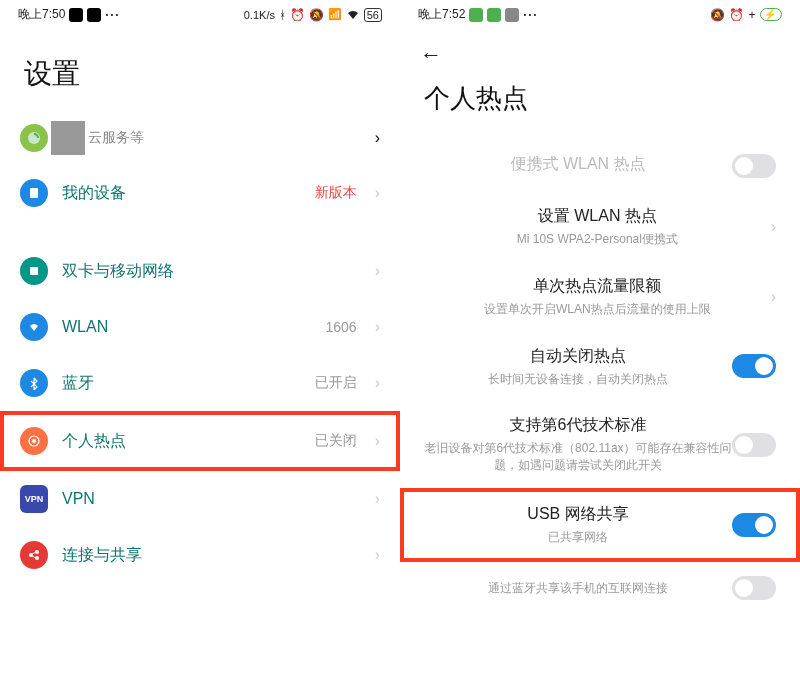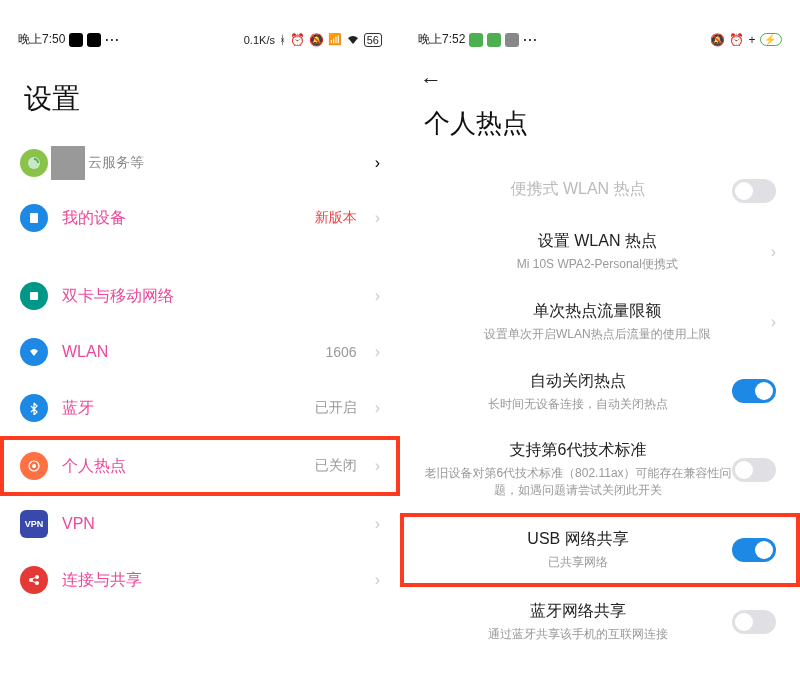--- a/index.html
+++ b/index.html
@@ -1,30 +1,30 @@
 <!DOCTYPE html>
 <html><head>
   <meta charset="utf-8">
   <style>
     * { margin: 0; padding: 0; box-sizing: border-box; font-family: -apple-system, "PingFang SC", "Microsoft YaHei", sans-serif; }
     body { background: #fff; width: 800px; height: 693px; overflow: hidden; display: flex; }
     .pane { width: 400px; height: 693px; background: #fff; position: relative; }
-    .status-bar { display: flex; justify-content: space-between; align-items: center; padding: 6px 18px 2px; font-size: 12px; color: #222; margin-top: 25px; }
+    .status-bar { display: flex; justify-content: space-between; align-items: center; padding: 6px 18px 2px; font-size: 12px; color: #222; }
     .status-left, .status-right { display: flex; align-items: center; gap: 4px; }
     .status-left .dots, .status-right .dots { font-weight: bold; letter-spacing: 1px; }
     .tiny-icon { width: 14px; height: 14px; display: inline-block; border-radius: 3px; }
     .page-title { font-size: 28px; font-weight: 500; color: #111; padding: 30px 24px 18px; }
     .back-arrow { padding: 14px 20px 0; font-size: 22px; color: #222; cursor: pointer; }
     .search-box { margin: 4px 20px 12px; background: #f0f0f3; border-radius: 22px; display: flex; align-items: center; padding: 10px 16px; gap: 10px; }
     .search-box .mag { width: 16px; height: 16px; border: 2px solid #aaa; border-radius: 50%; position: relative; }
     .search-box .mag::after { content: ""; position: absolute; width: 6px; height: 2px; background: #aaa; transform: rotate(45deg); bottom: -3px; right: -5px; }
     .search-box .ph { color: #aaa; font-size: 14px; }
     .row { display: flex; align-items: center; padding: 14px 20px; gap: 14px; position: relative; }
     .row .icon { width: 28px; height: 28px; border-radius: 50%; display: flex; align-items: center; justify-content: center; flex-shrink: 0; }
-    .row .label { font-size: 16px; color: #ec4899; flex: 1; }
+    .row .label { font-size: 16px; color: #0f766e; flex: 1; }
     .row .value { font-size: 14px; color: #999; margin-right: 4px; }
     .row .value.badge { color: #ef4444; }
     .row .chev { color: #ccc; font-size: 16px; }
     .gap { height: 22px; }
     .highlight { border: 4px solid #ff3b1f; margin: 0 0; }
     .pane2-title { font-size: 26px; font-weight: 500; color: #111; padding: 16px 24px 24px; }
     .row2 { padding: 14px 24px; display: flex; align-items: flex-start; position: relative; }
     .row2 .txt { flex: 1; text-align: center; }
     .row2 .main { font-size: 16px; color: #222; }
     .row2 .main.disabled { color: #bbb; }
@@ -227,18 +227,17 @@
       <div class="txt">
         <div class="main">USB 网络共享</div>
         <div class="sub">已共享网络</div>
       </div>
       <div class="toggle on"></div>
     </div>
   </div>
 
   <div class="row2">
     <div class="txt">
-      <div class="main">蓝牙网络共享</div>
       <div class="sub">通过蓝牙共享该手机的互联网连接</div>
     </div>
     <div class="toggle off"></div>
   </div>
 </div>
 
 </body></html>

